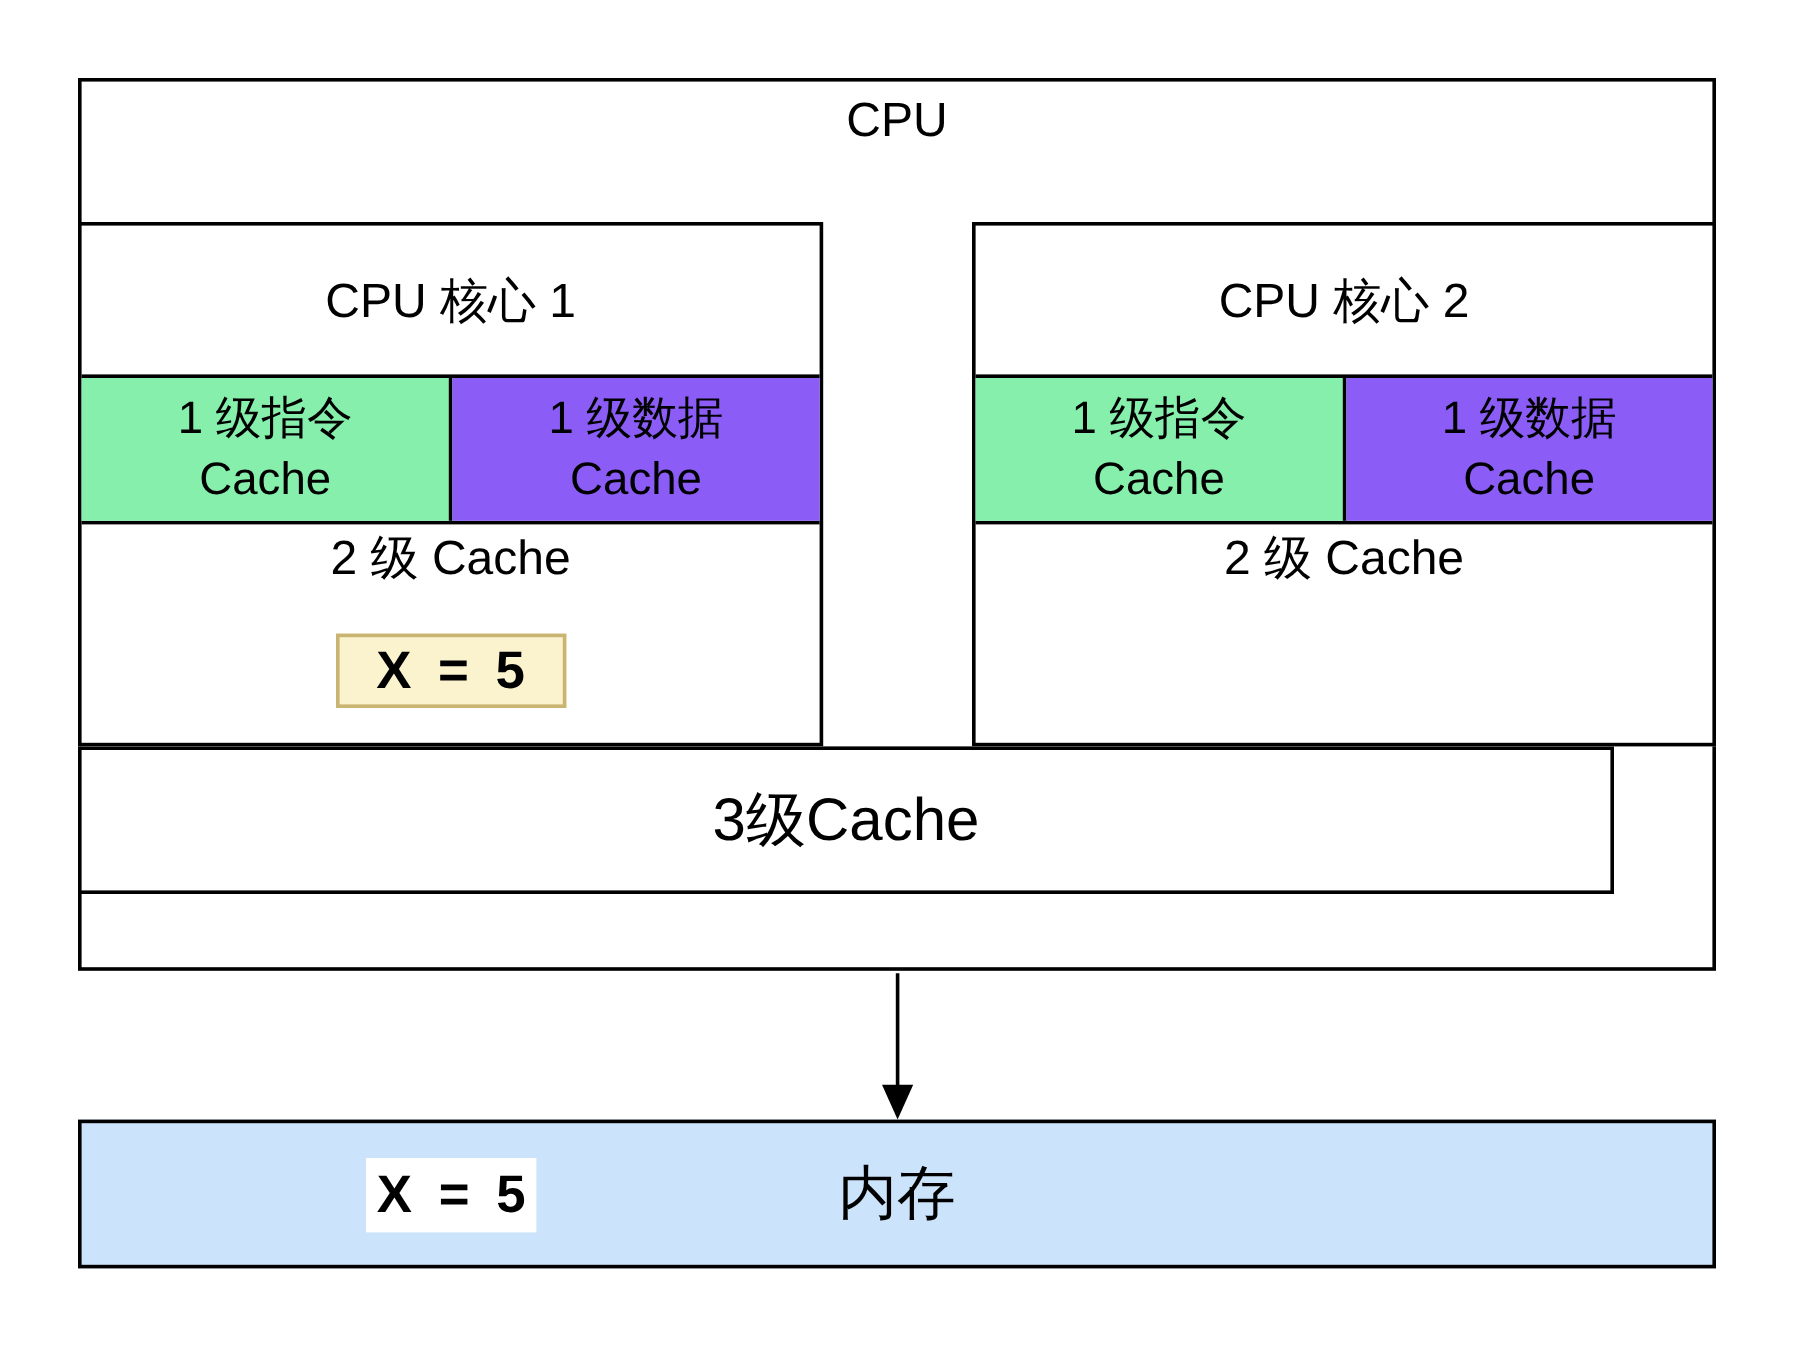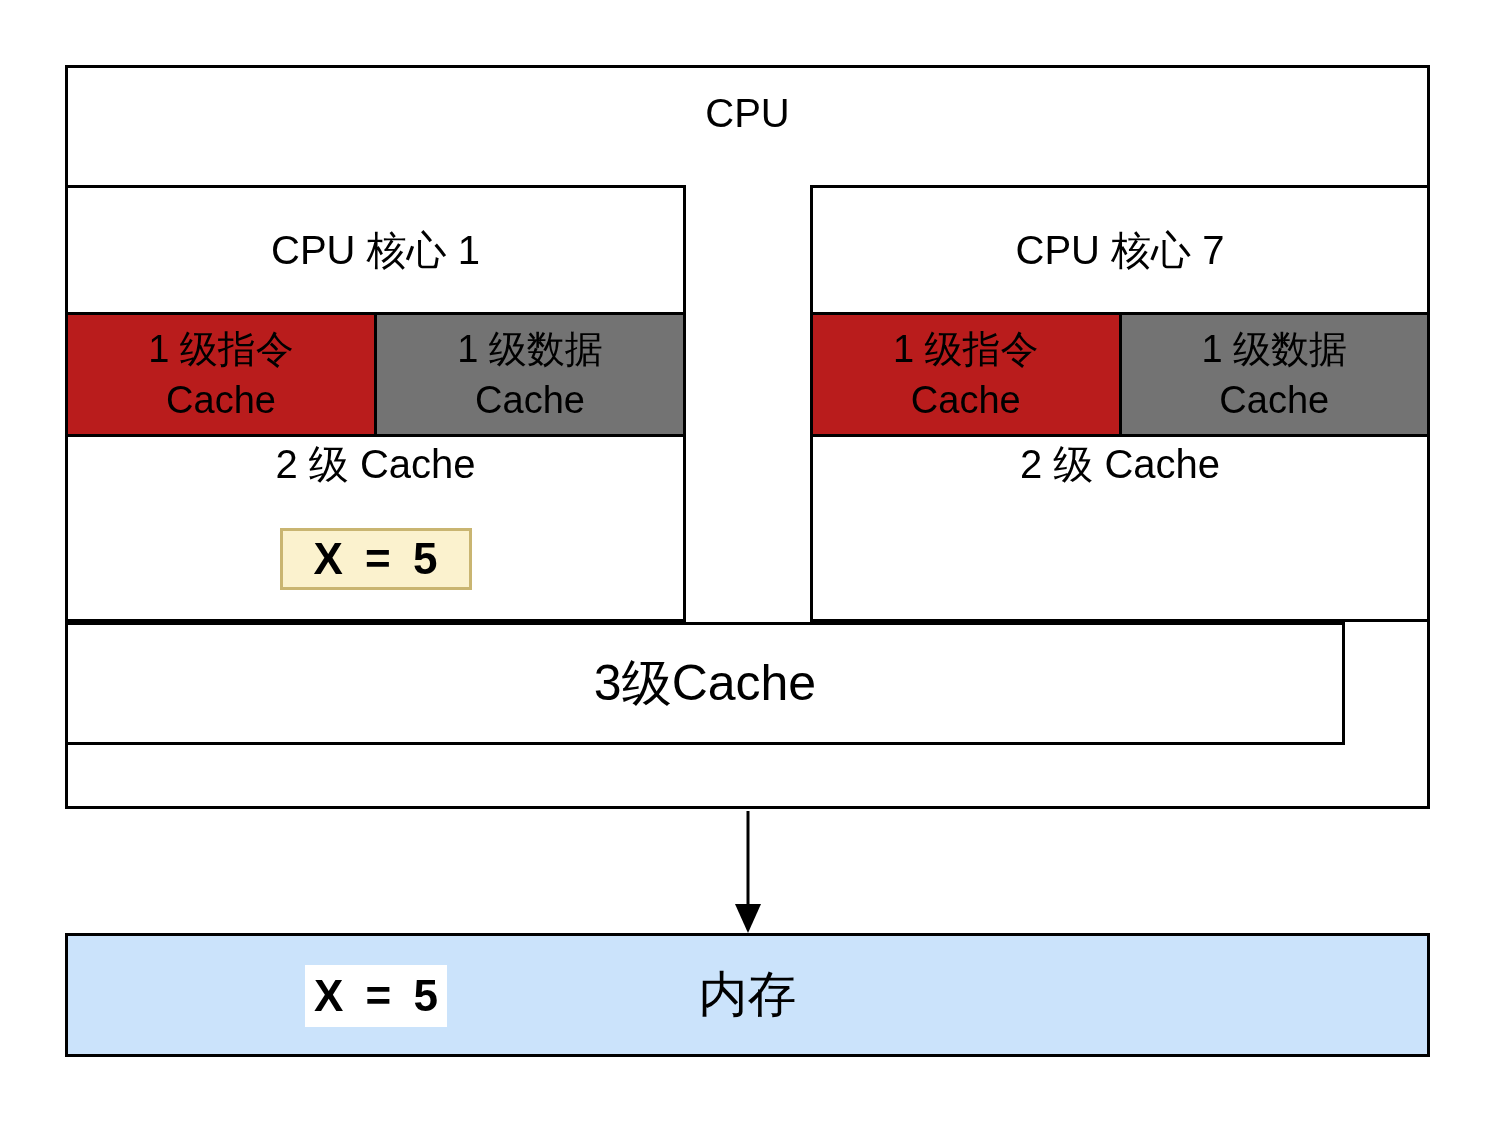--- a/index.html
+++ b/index.html
@@ -19,21 +19,21 @@
   .box {
     position: absolute;
     box-sizing: border-box;
     border: 3px solid #000000;
     background: #ffffff;
   }
   
   .cpu-box { left: 65px; top: 65px; width: 1365px; height: 744px; }
   .cpu-title {
     position: absolute;
-    left: 0; right: 0; top: 23px;
+    left: 0; right: 0; top: 10px;
     text-align: center;
     font-size: 40px;
     line-height: 1.1;
   }
   
   .core { top: 185px; height: 437px; background: #ffffff; }
   .core-1 { left: 65px;  width: 621px; }
   .core-2 { left: 810px; width: 620px; }
   .core-title {
     position: absolute;
@@ -57,24 +57,24 @@
     flex: 1 1 0;
     display: flex;
     flex-direction: column;
     align-items: center;
     justify-content: center;
     font-size: 38px;
     line-height: 1.32;
     text-align: center;
   }
   .l1-instruction {
-    background: #b91c1c;
+    background: #86efac;
     border-right: 3px solid #000000;
   }
-  .l1-data { background: #737373; }
+  .l1-data { background: #8b5cf6; }
   .l2-area {
     position: absolute;
     left: 0; right: 0; top: 249px;
     height: 182px;
   }
   .l2-label {
     text-align: center;
     font-size: 40px;
   }
   .x-box {
@@ -159,21 +159,21 @@
         <span>Cache</span>
       </div>
     </div>
     <div class="l2-area">
       <div class="l2-label">2 级 Cache</div>
       <div class="x-box">X = 5</div>
     </div>
   </div>
 
   <div class="box core core-2">
-    <div class="core-title">CPU 核心 7</div>
+    <div class="core-title">CPU 核心 2</div>
     <div class="l1-row">
       <div class="l1-cell l1-instruction">
         <span>1 级指令</span>
         <span>Cache</span>
       </div>
       <div class="l1-cell l1-data">
         <span>1 级数据</span>
         <span>Cache</span>
       </div>
     </div>

